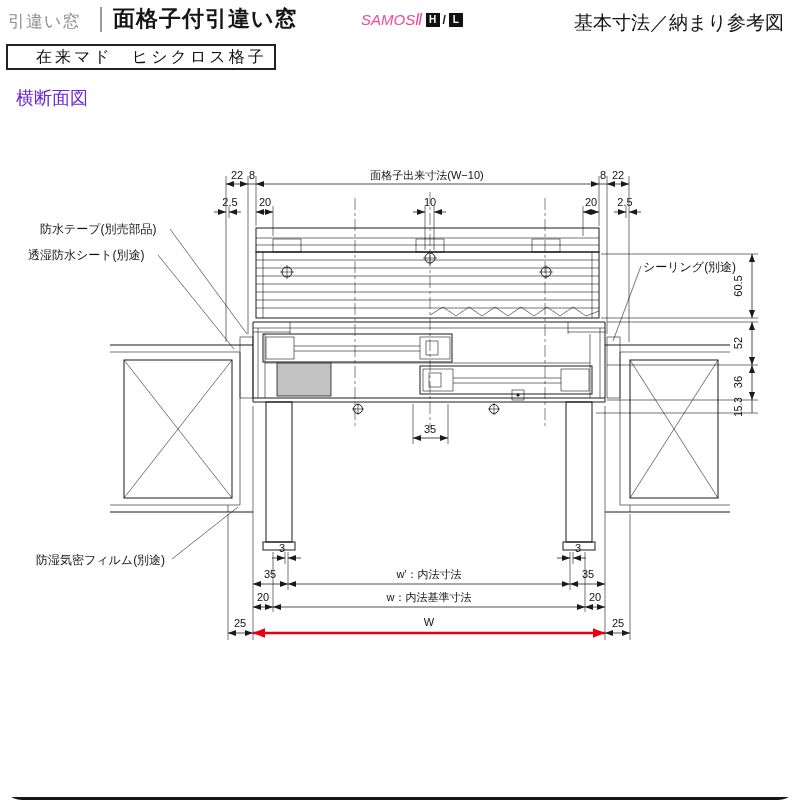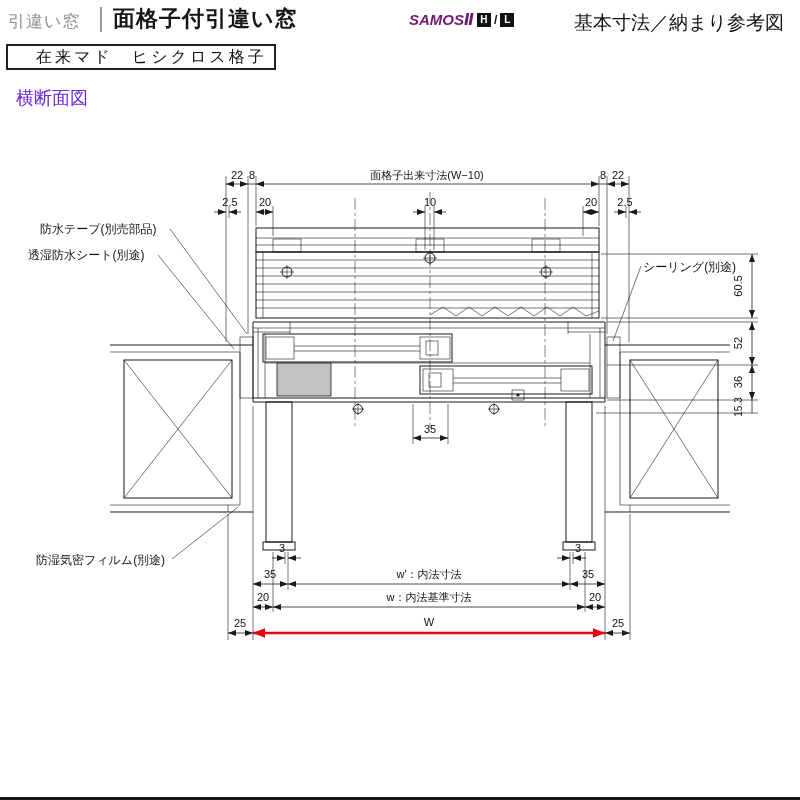--- a/index.html
+++ b/index.html
@@ -1,24 +1,24 @@
 <!DOCTYPE html>
 <html><head>
 <meta charset="utf-8">
 <style>
   * { margin:0; padding:0; box-sizing:border-box; }
   html,body { background:#ffffff; }
   body { font-family:"Liberation Sans","DejaVu Sans",sans-serif; }
-  .page { position:relative; width:800px; height:800px; background:#fff; overflow:hidden; }
+  .page { position:relative; width:800px; height:800px; background:#fff; overflow:hidden;border-radius:22px; }
 
   .hdr-cat { position:absolute; left:8px; top:10px; font-size:17px; color:#8f8f8f; letter-spacing:1px; }
   .hdr-div { position:absolute; left:100px; top:7px; width:2px; height:25px; background:#9a9a9a; }
   .hdr-title { position:absolute; left:113px; top:4px; font-size:22px; font-weight:bold; color:#161616; letter-spacing:1px;font-family:Liberation Mono, monospace; }
   .brand { position:absolute; left:361px; top:11px; display:flex; align-items:center; gap:3px; }
-  .brand-name { font-size:15px; font-weight:bold; font-style:italic; color:#701a75;margin-left:48px; }
+  .brand-name { font-size:15px; font-weight:normal; font-style:italic; color:#ec4899; }
   .brand-box { display:inline-block; width:14px; height:14px; background:#111; color:#fff; font-size:10px; font-weight:bold; text-align:center; line-height:14px; font-style:normal; }
   .brand-slash { font-size:12px; font-weight:bold; color:#111; }
   .hdr-note { position:absolute; right:16px; top:10px; font-size:19px; color:#111; }
   .subtitle { position:absolute; left:6px; top:44px; width:270px; height:26px; border:2px solid #222;
               font-size:16px; color:#111; display:flex; align-items:center; padding-left:28px; letter-spacing:3px; }
   .viewlabel { position:absolute; left:16px; top:86px; font-size:18px; color:#6d28d9; }
   .botbar { position:absolute; left:0; bottom:0; width:100%; height:3px; background:#161616; }
 
   svg.drawing { position:absolute; left:0; top:0; }
   svg text { font-family:"Liberation Sans","DejaVu Sans",sans-serif; fill:#111; }

